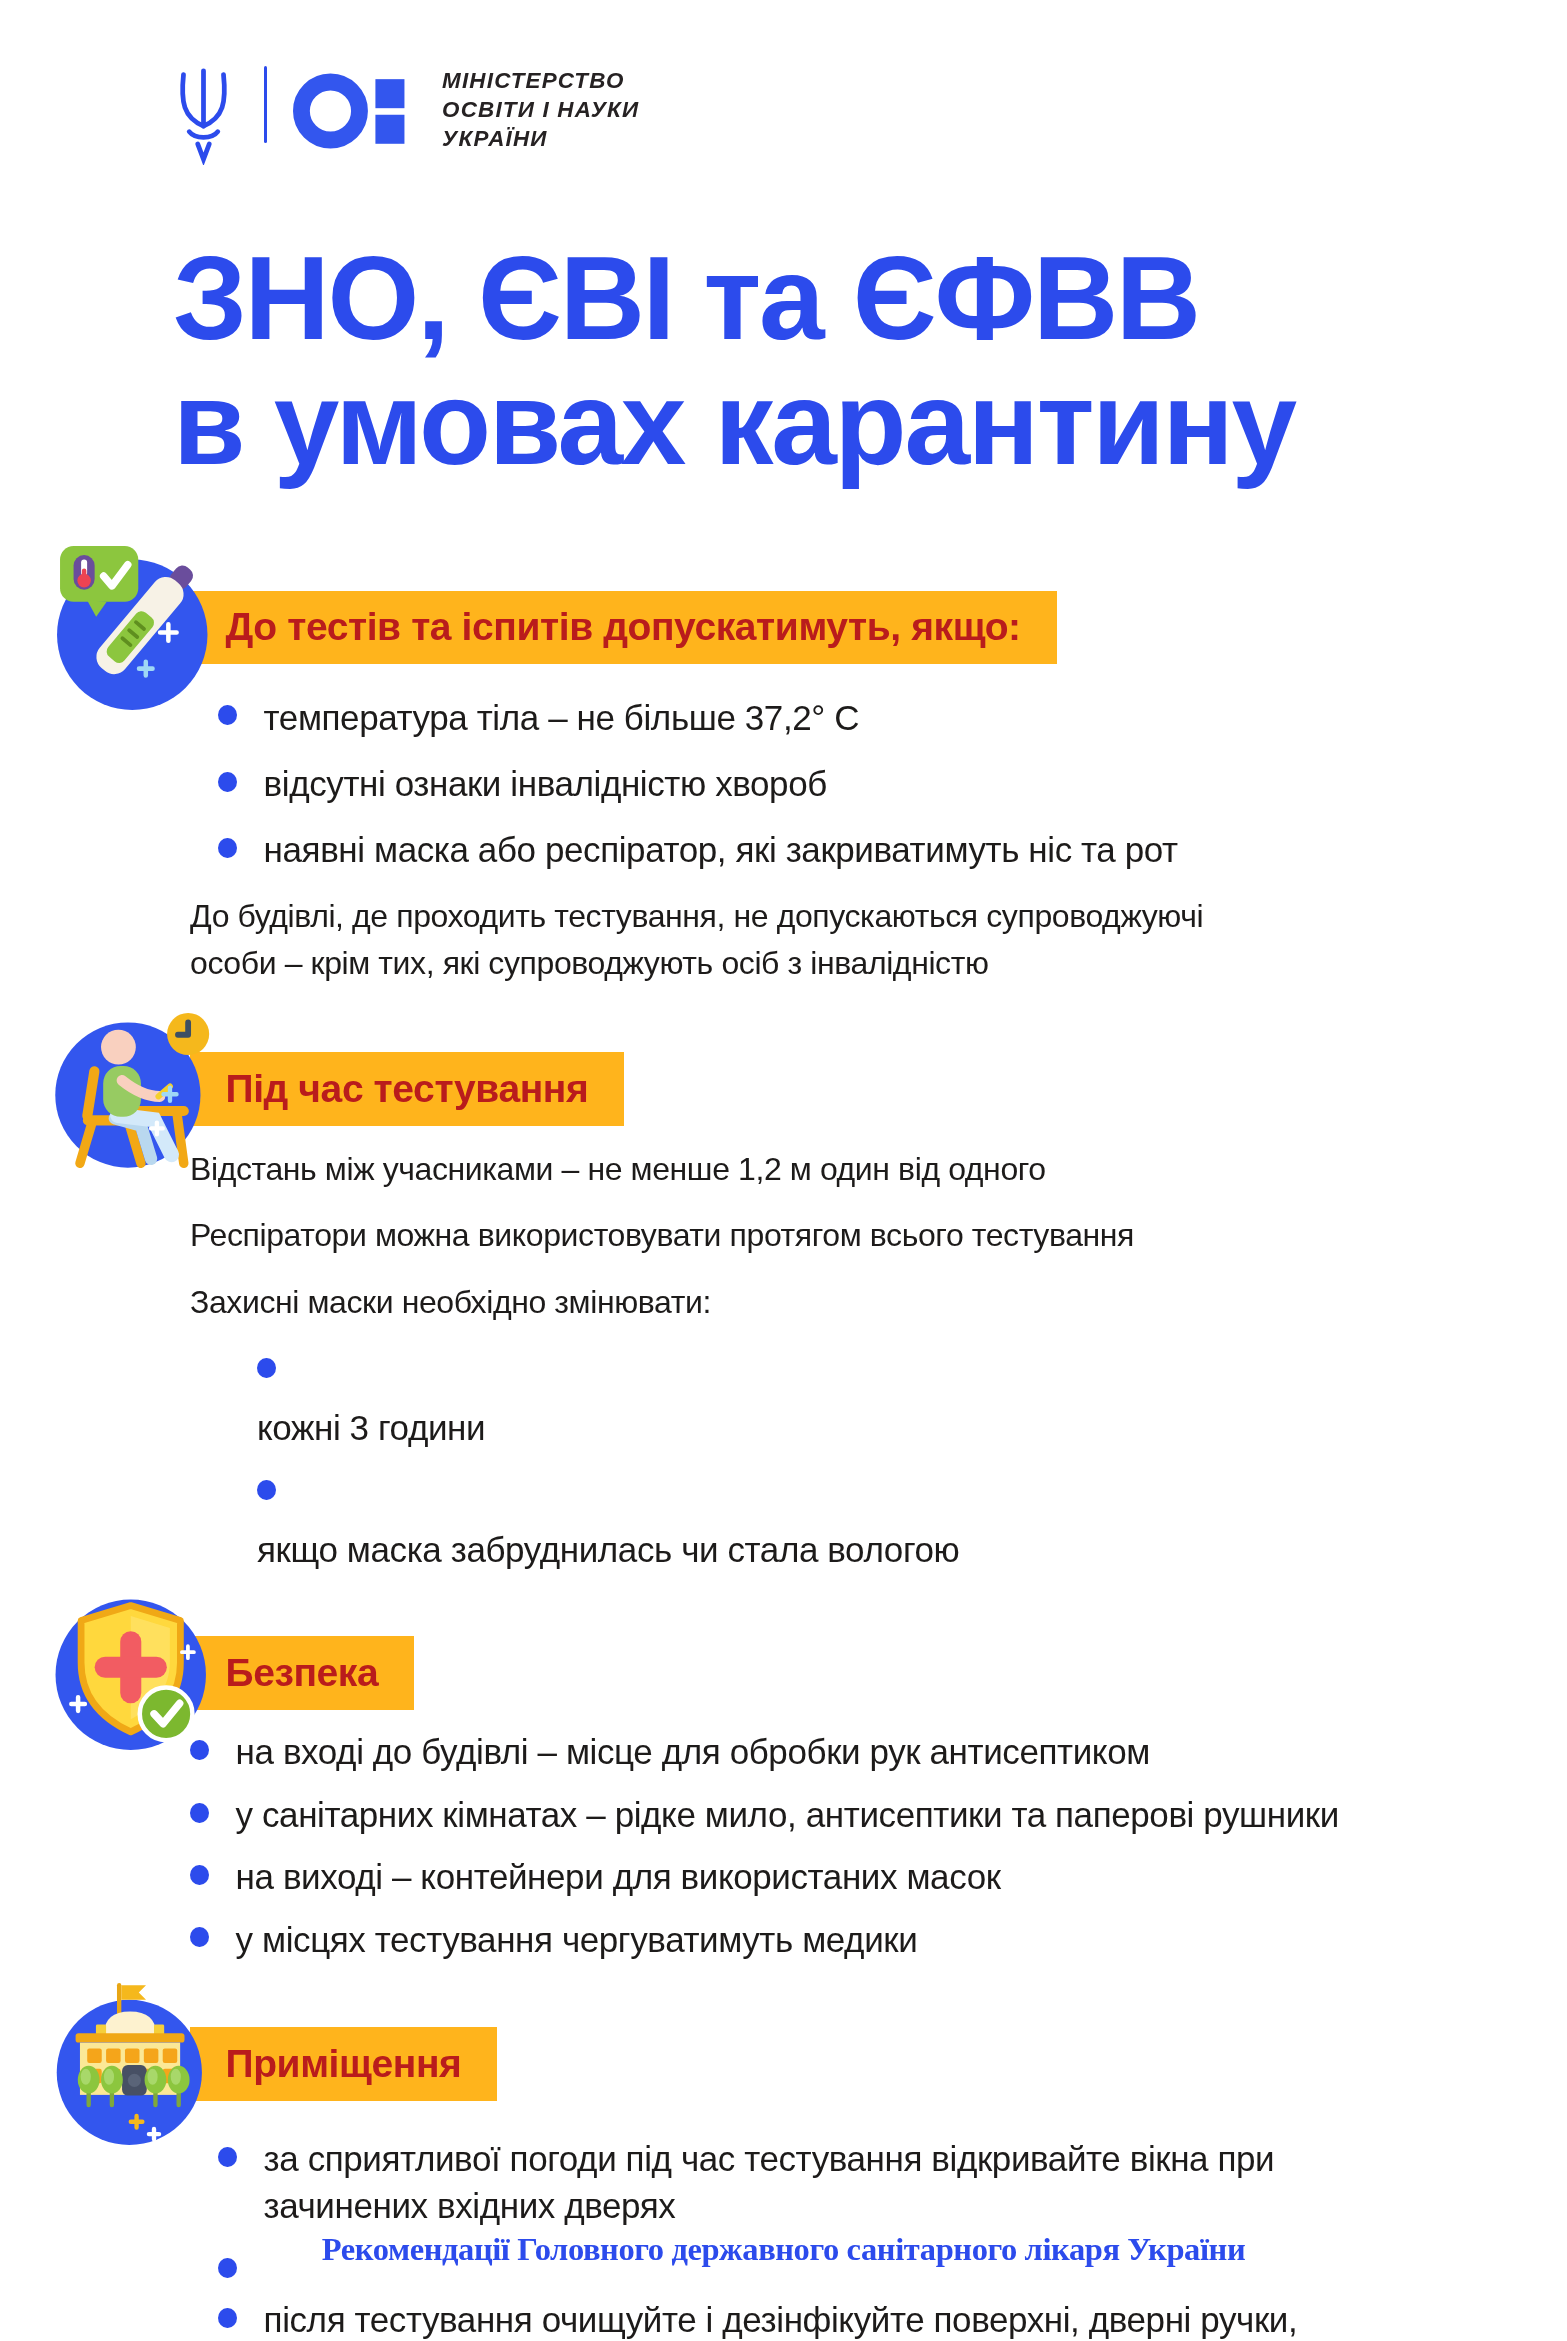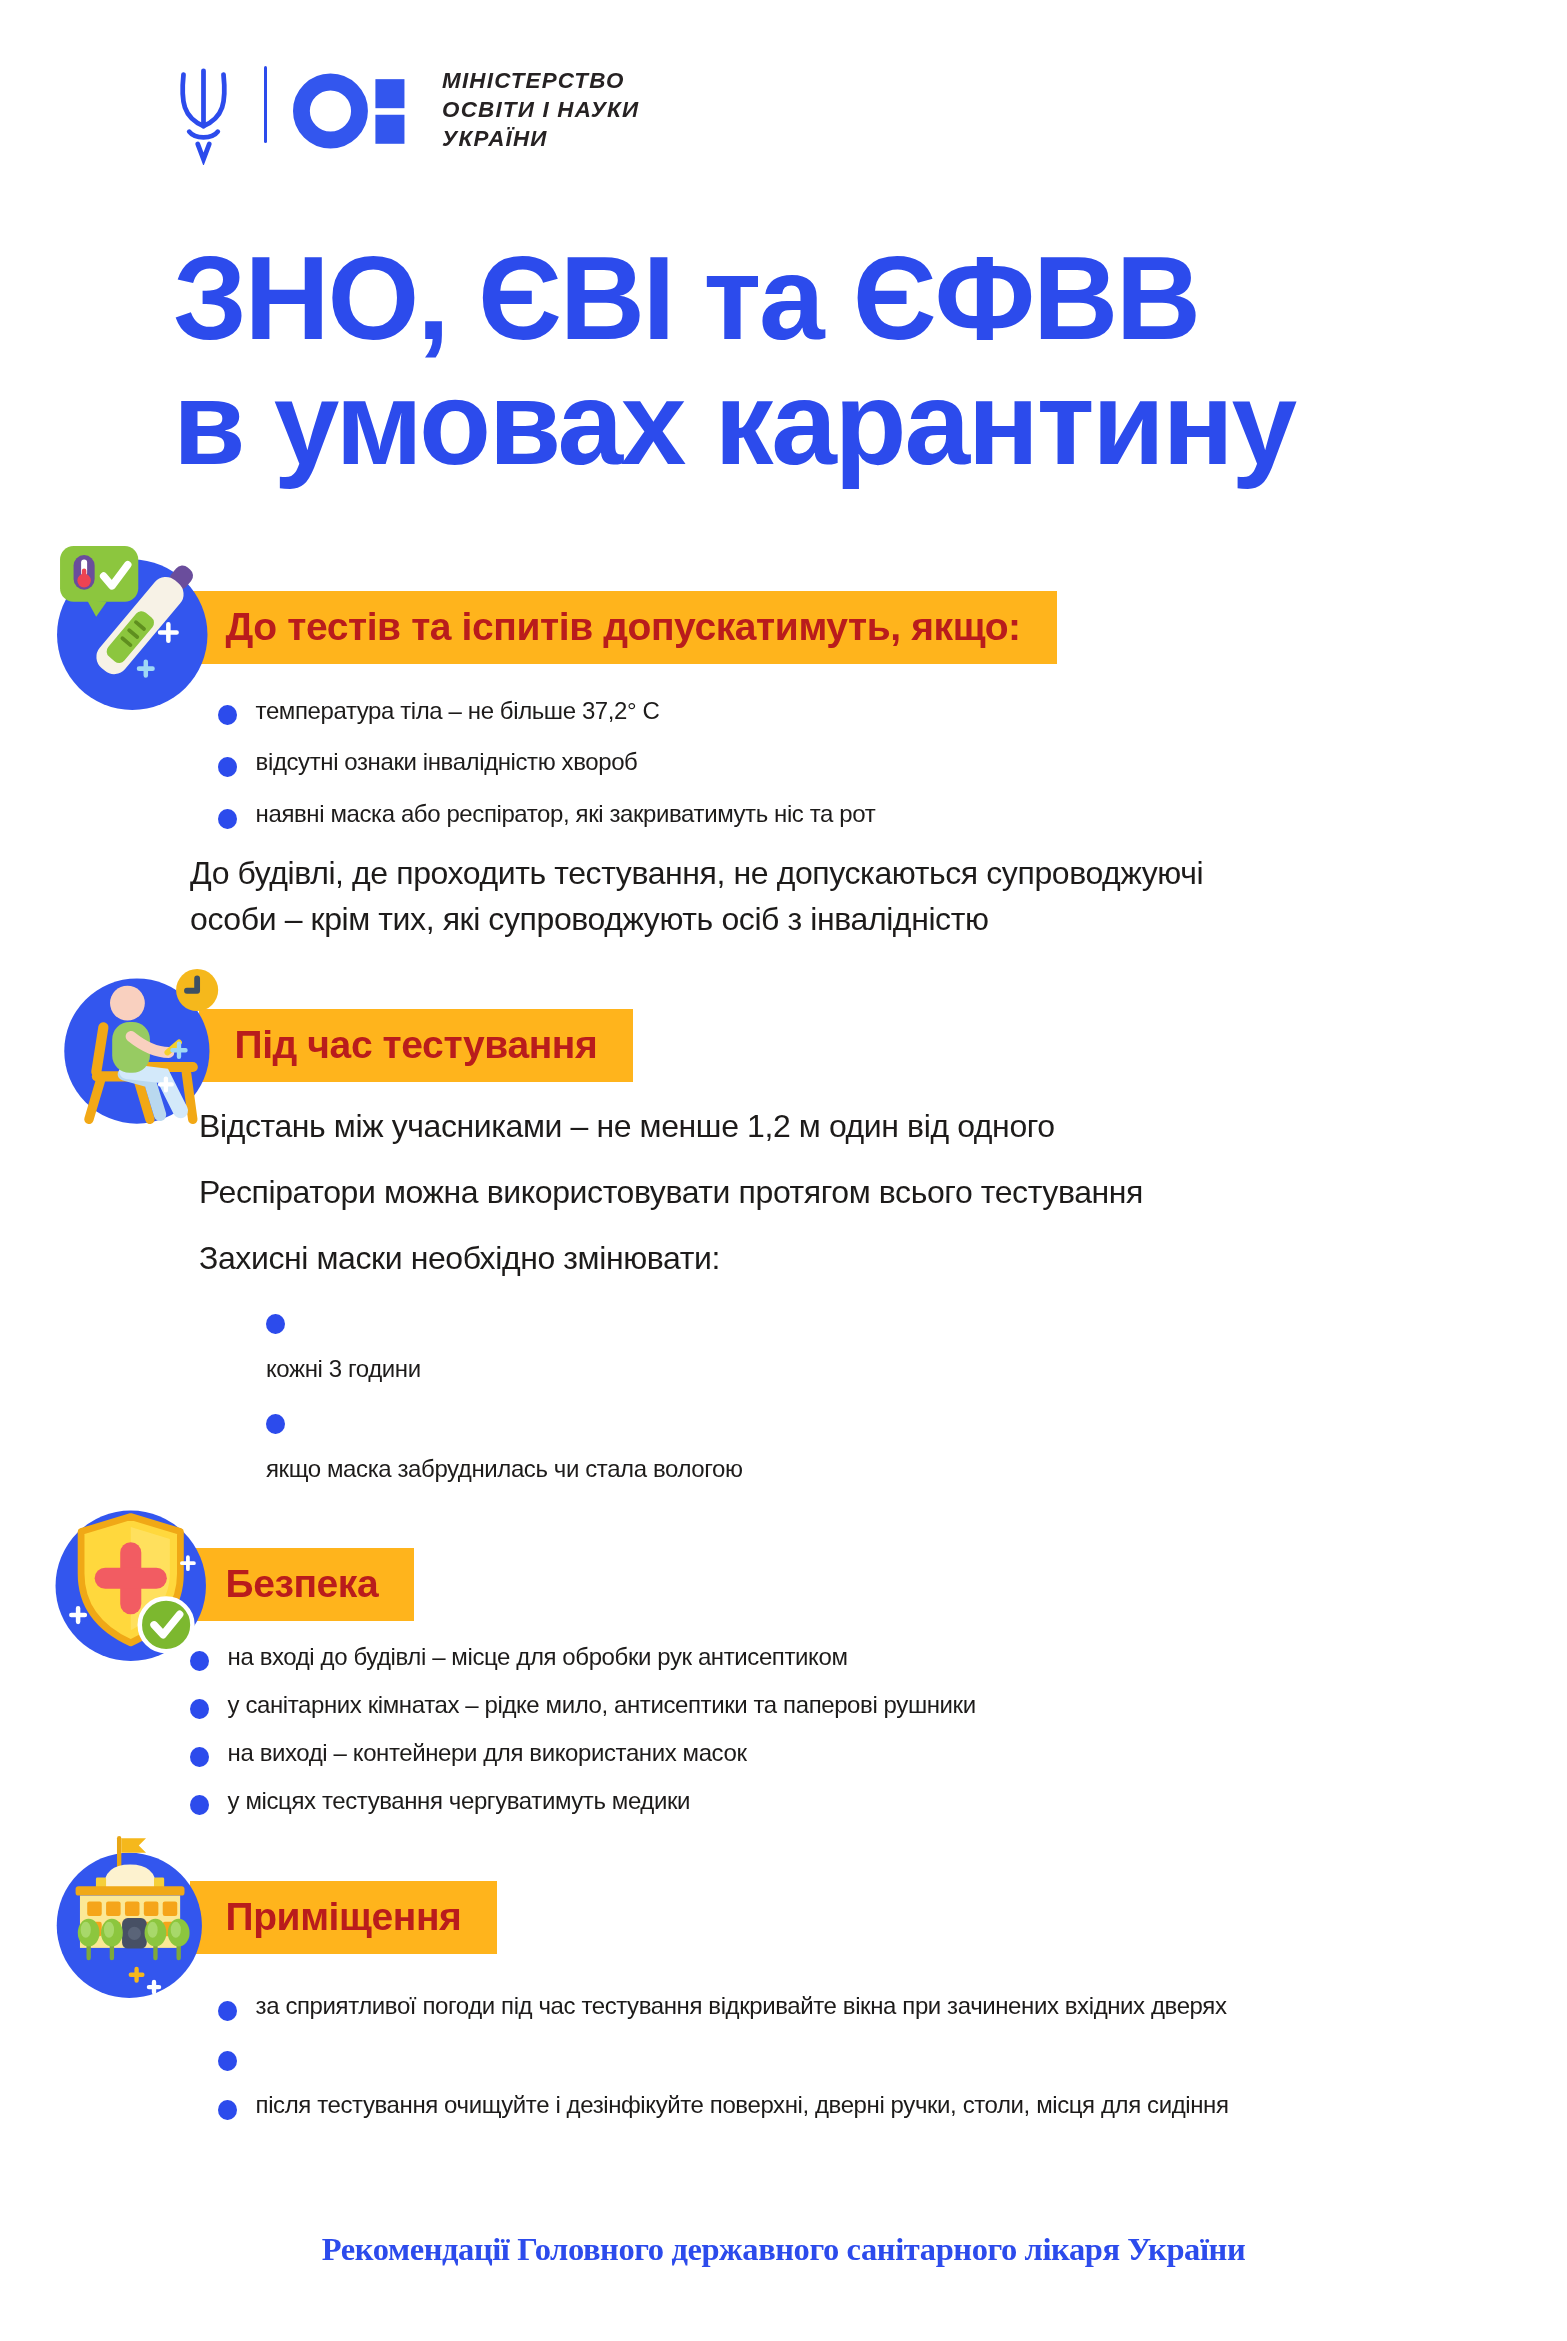--- a/index.html
+++ b/index.html
@@ -65,22 +65,22 @@
     font-size: 39px;
     letter-spacing: -0.4px;
     padding: 14.7px 36px;
     white-space: nowrap;
   }
   .sec-content { margin-left: 190px; }
 
   .bullets { list-style: none; margin: 0; padding: 0; max-width: 1207px; }
   .bullets li {
     display: flex;
-    gap: 19px;
-    font-size: 24px;
+    gap: 27px;
+    font-size: 35px;
     line-height: 1.32;
     letter-spacing: -0.4px;
     margin-bottom: 20px;
   }
   .dot {
     flex: none;
     width: 18.6px; height: 20px;
     border-radius: 50%;
     background: var(--accent-blue, #2c4bec);
     margin-top: 10.8px;
@@ -99,21 +99,21 @@
     font-size: 32px;
     line-height: 1.32;
     letter-spacing: -0.4px;
     max-width: 1207px;
   }
   .sub-bullets { margin-left: 67px; margin-top: 6.2px; }
   .sub-bullets li { margin-bottom: 18.6px; flex-direction: column; }
 
   .s1 { margin-top: 54px; }
   .s1 .sec-content { margin-top: -20px; }
-  .s2 { margin-top: 18.6px; padding-left: 9px; }
+  .s2 { margin-top: 18.6px; }
   .s2 .sec-content { margin-top: -25px; }
   .s3 { margin-top: -6.2px; }
   .s3 .sec-content { margin-top: -31px; }
   .s3 .bullets li { margin-bottom: 16.3px; }
   .s4 { margin-top: -1.5px; }
   .s4 .sec-content { margin-top: -14px; }
   .s4 .bullets { max-width: 1122px; }
   .s4 .bullets li { margin-bottom: 18.6px; }
 
   

